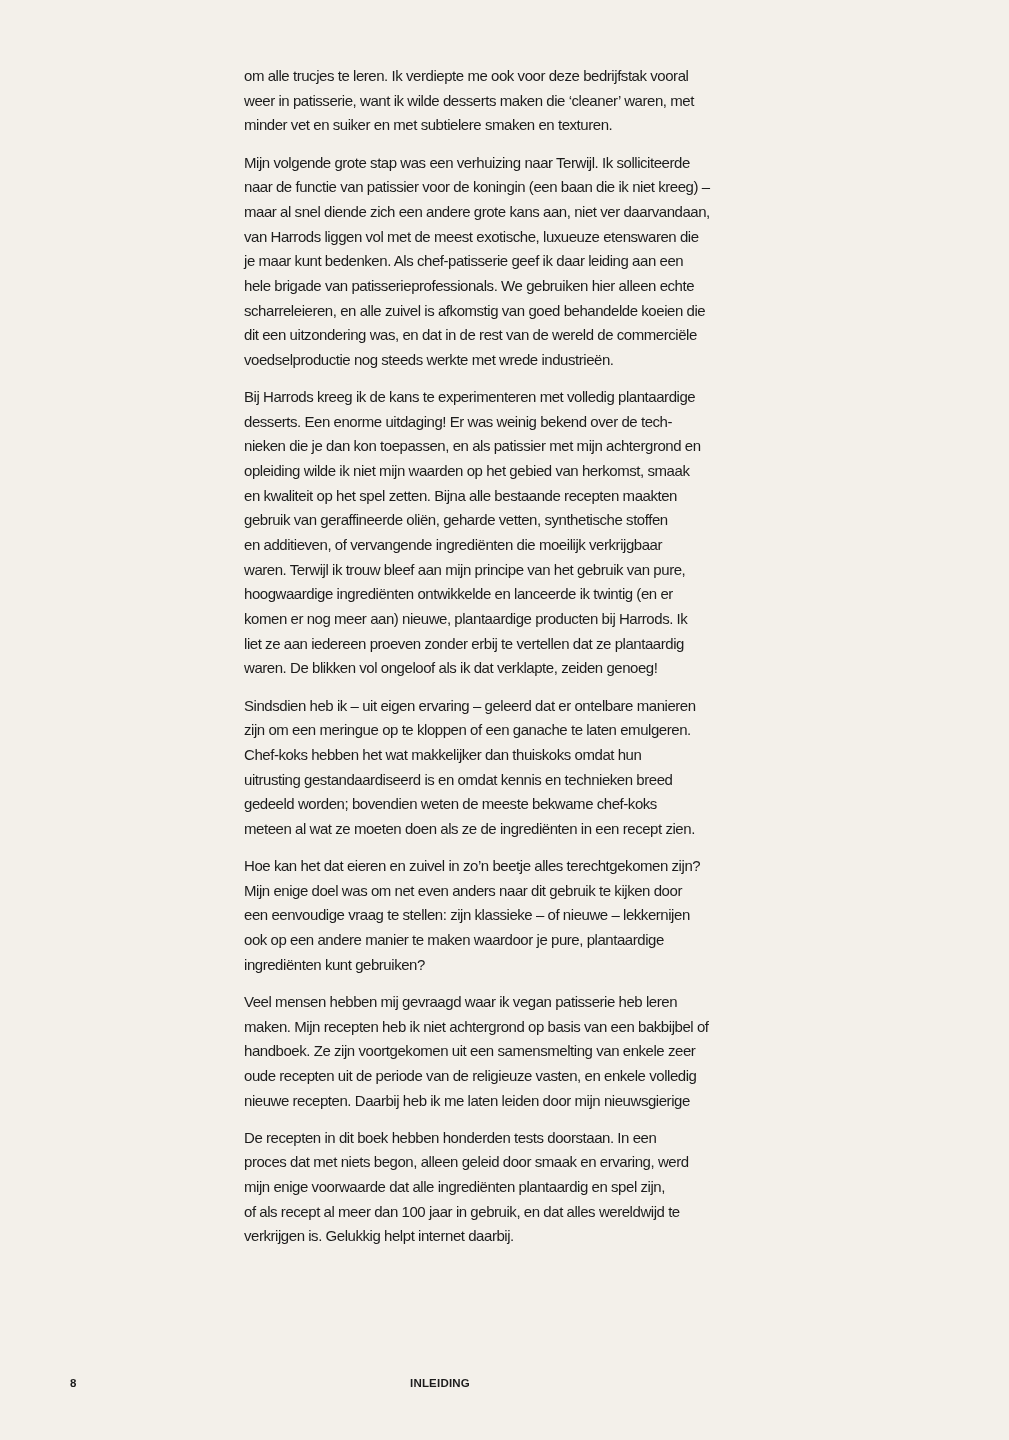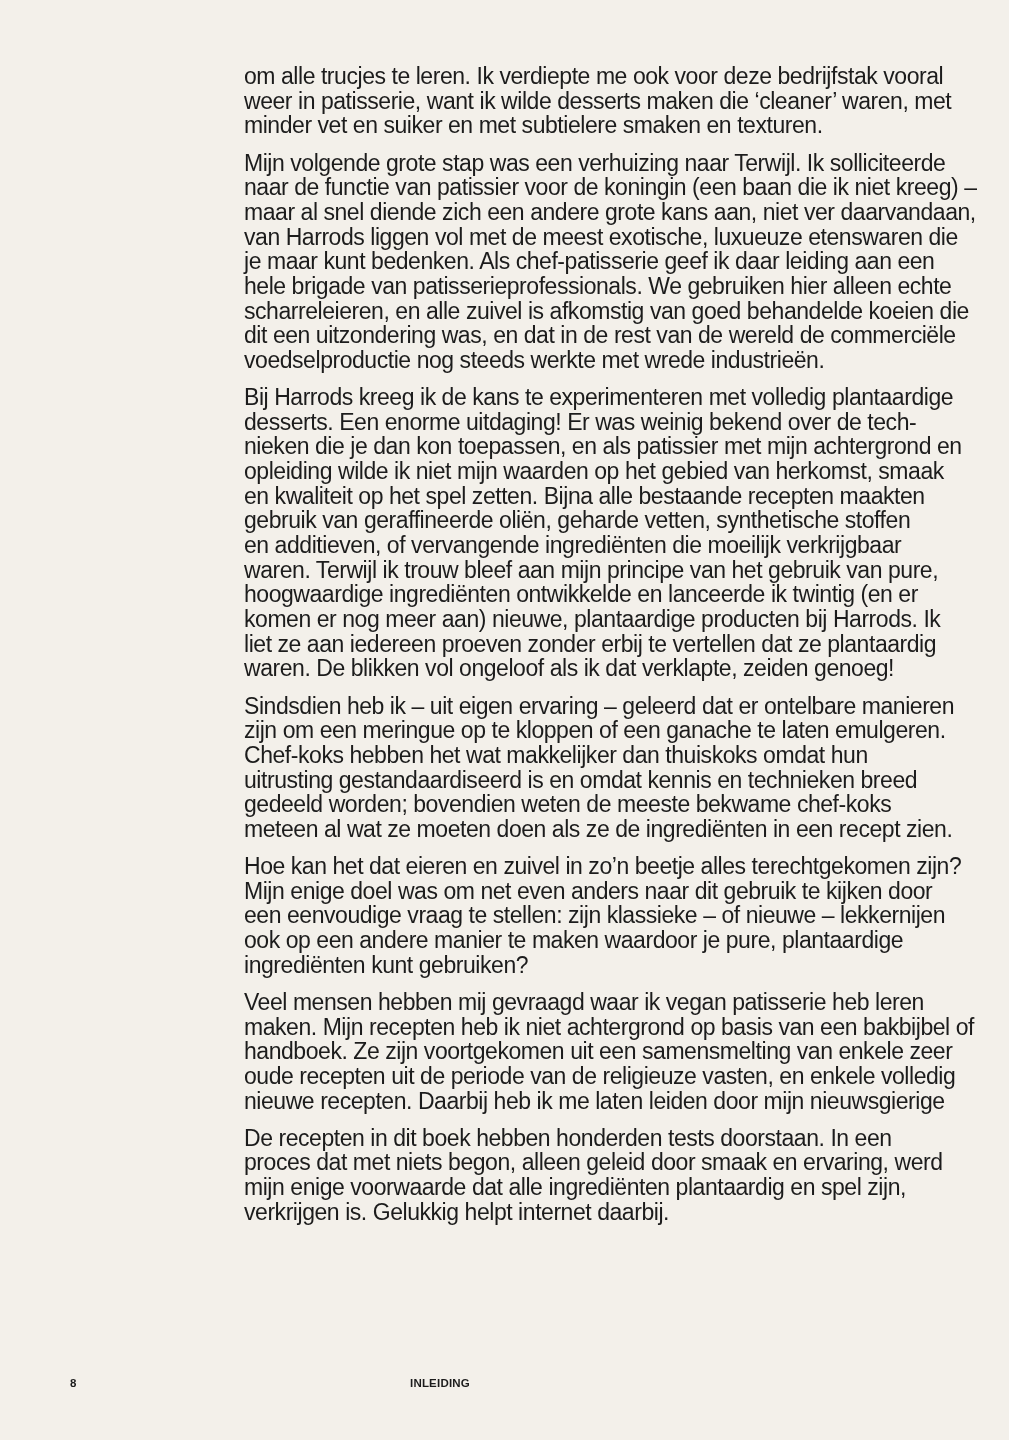--- a/index.html
+++ b/index.html
@@ -3,21 +3,21 @@
 <meta charset="utf-8">
 <style>
   html, body { margin:0; padding:0; }
   body {
     width:1009px; height:1440px; background:#f3f0ea; position:relative; overflow:hidden;
     color:#1c1c1c;
   }
   .text-column {
     position:absolute; left:244px; top:64px; width:680px;
     font-family:"Liberation Sans", sans-serif;
-    font-size:23px; line-height:24.65px; letter-spacing:-0.45px;
+    font-size:15px; line-height:24.65px; letter-spacing:-0.45px;
   }
   .para { margin:0 0 12.6px 0; }
   .line { display:block; white-space:nowrap; }
   .folio {
     position:absolute; top:1377px;
     font-family:"Liberation Sans", sans-serif; font-weight:bold; font-size:11.5px; color:#1c1c1c;
   }
   .page-number { left:70px; }
   .running-head { left:410px; letter-spacing:0.2px; }
 </style>
@@ -74,18 +74,19 @@
     <span class="line">Veel mensen hebben mij gevraagd waar ik vegan patisserie heb leren</span>
     <span class="line">maken. Mijn recepten heb ik niet achtergrond op basis van een bakbijbel of</span>
     <span class="line">handboek. Ze zijn voortgekomen uit een samensmelting van enkele zeer</span>
     <span class="line">oude recepten uit de periode van de religieuze vasten, en enkele volledig</span>
     <span class="line">nieuwe recepten. Daarbij heb ik me laten leiden door mijn nieuwsgierige</span>
   </p>
   <p class="para">
     <span class="line">De recepten in dit boek hebben honderden tests doorstaan. In een</span>
     <span class="line">proces dat met niets begon, alleen geleid door smaak en ervaring, werd</span>
     <span class="line">mijn enige voorwaarde dat alle ingrediënten plantaardig en spel zijn,</span>
+    <span class="line">of als recept al meer dan 100 jaar in gebruik, en dat alles wereldwijd te</span>
     <span class="line">verkrijgen is. Gelukkig helpt internet daarbij.</span>
   </p>
 </div>
 
 <div class="folio page-number">8</div>
 <div class="folio running-head">INLEIDING</div>
 
 </body></html>

